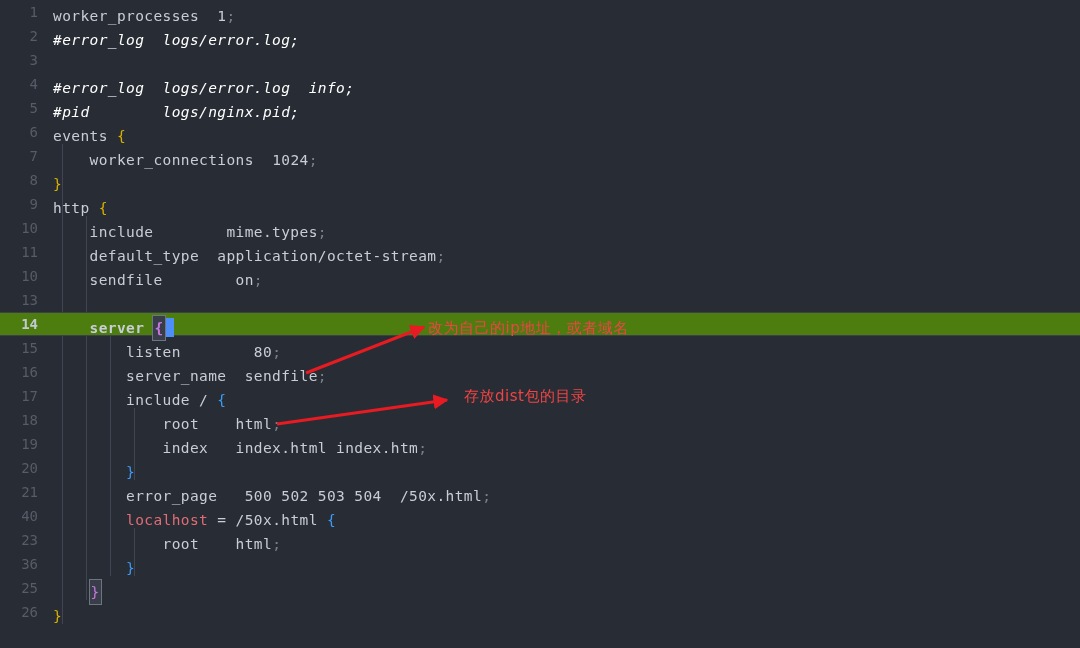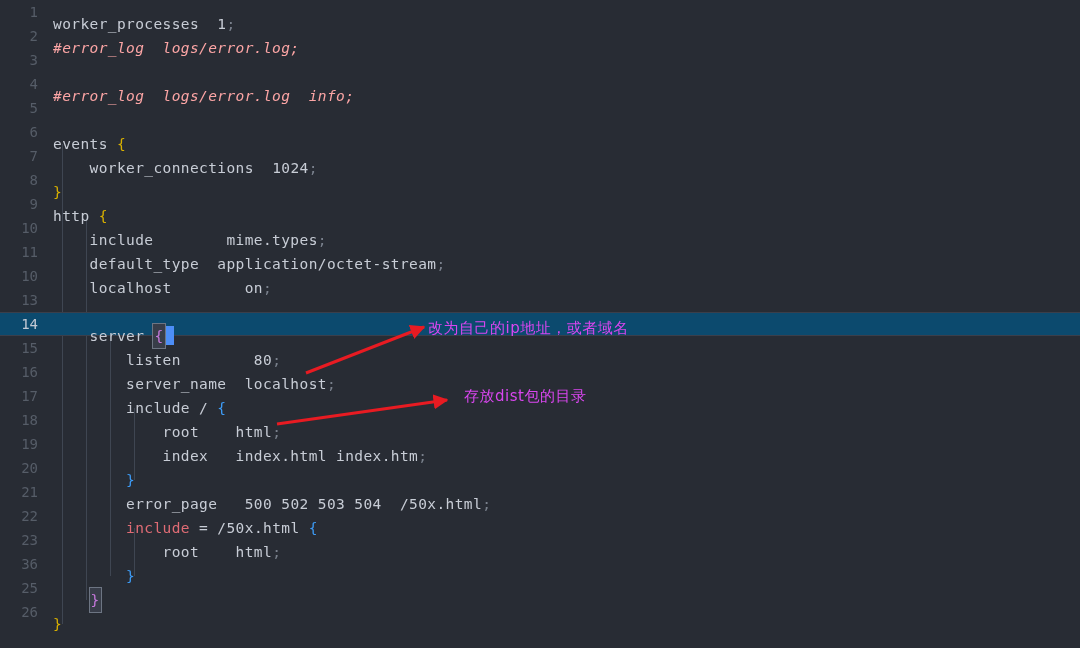--- a/index.html
+++ b/index.html
@@ -30,54 +30,55 @@
   }
   .code-row {
     position: relative;
     height: 24px;
     line-height: 24px;
     white-space: pre;
     font-size: 14.5px;
     letter-spacing: 0.4px;
   }
   .code-row.active {
-    background: #0c4a6e;
+    background: #4d7c0f;
     box-shadow: inset 0 1px 0 #3a3f4b, inset 0 -1px 0 #3a3f4b;
+    font-weight: bold;
   }
 
   .lnum {
     position: absolute;
     left: 0;
     top: 0;
     width: 38px;
     text-align: right;
     color: #565d68;
     font-size: 14px;
     letter-spacing: 0;
   }
   .code-row.active .lnum {
     color: #c3c9d4;
   }
 
   .ltext {
     position: absolute;
     left: 53px;
-    top: 12px;
+    top: 4px;
   }
 
   
   .guide {
     position: absolute;
     width: 1px;
     background: #3f4652;
   }
 
   
   .tok-plain   { color: #c8cdd6; }
-  .tok-comment { color: #fca5a5; font-style: italic; text-align: center; }
+  .tok-comment { color: #ffffff; font-style: italic; text-align: center; }
   .tok-semi    { color: #7a818d; }
   .tok-num     { color: #c8cdd6; }
   .tok-dir     { color: #e06c75; }
   .br-y        { color: #d8b000; }
   .br-b        { color: #3d9bf5; }
   .br-m        { color: #c678dd; }
 
   
   .brk-box {
     display: inline-block;
@@ -93,21 +94,21 @@
     width: 9px;
     height: 19px;
     background: #4d8ef7;
     vertical-align: -4px;
     margin-left: 0px;
   }
 
   
   .anno {
     position: absolute;
-    color: #d946ef;
+    color: #ef4444;
     font-family: "DejaVu Sans", "Liberation Sans", sans-serif;
     font-size: 15px;
     white-space: nowrap;
     letter-spacing: 0.5px;
   }
   .arrow-layer {
     position: absolute;
     left: 0; top: 0;
     width: 1080px; height: 648px;
     pointer-events: none;
@@ -123,38 +124,38 @@
   <div class="guide" style="left:86px;  top:216px; height:384px;"></div>
   <div class="guide" style="left:110px; top:336px; height:240px;"></div>
   <div class="guide" style="left:134px; top:408px; height:72px;"></div>
   <div class="guide" style="left:134px; top:528px; height:48px;"></div>
 
   <div class="code-lines">
       <div class="code-row"><span class="lnum">1</span><span class="ltext"><span class="tok-plain">worker_processes  </span><span class="tok-num">1</span><span class="tok-semi">;</span></span></div>
       <div class="code-row"><span class="lnum">2</span><span class="ltext"><span class="tok-comment">#error_log  logs/error.log;</span></span></div>
       <div class="code-row"><span class="lnum">3</span></div>
       <div class="code-row"><span class="lnum">4</span><span class="ltext"><span class="tok-comment">#error_log  logs/error.log  info;</span></span></div>
-      <div class="code-row"><span class="lnum">5</span></div>
+      <div class="code-row"><span class="lnum">5</span><span class="ltext"><span class="tok-comment">#pid        logs/nginx.pid;</span></span></div>
       <div class="code-row"><span class="lnum">6</span><span class="ltext"><span class="tok-plain">events </span><span class="br-y">{</span></span></div>
       <div class="code-row"><span class="lnum">7</span><span class="ltext"><span class="tok-plain">    worker_connections  </span><span class="tok-num">1024</span><span class="tok-semi">;</span></span></div>
       <div class="code-row"><span class="lnum">8</span><span class="ltext"><span class="br-y">}</span></span></div>
       <div class="code-row"><span class="lnum">9</span><span class="ltext"><span class="tok-plain">http </span><span class="br-y">{</span></span></div>
       <div class="code-row"><span class="lnum">10</span><span class="ltext"><span class="tok-plain">    include        mime.types</span><span class="tok-semi">;</span></span></div>
       <div class="code-row"><span class="lnum">11</span><span class="ltext"><span class="tok-plain">    default_type  application/octet-stream</span><span class="tok-semi">;</span></span></div>
-      <div class="code-row"><span class="lnum">10</span><span class="ltext"><span class="tok-plain">    localhost        on</span><span class="tok-semi">;</span></span></div>
+      <div class="code-row"><span class="lnum">10</span><span class="ltext"><span class="tok-plain">    sendfile        on</span><span class="tok-semi">;</span></span></div>
       <div class="code-row"><span class="lnum">13</span></div>
       <div class="code-row active"><span class="lnum">14</span><span class="ltext"><span class="tok-plain">    server </span><span class="br-m brk-box">{</span><span class="cursor"></span></span></div>
       <div class="code-row"><span class="lnum">15</span><span class="ltext"><span class="tok-plain">        listen        </span><span class="tok-num">80</span><span class="tok-semi">;</span></span></div>
-      <div class="code-row"><span class="lnum">16</span><span class="ltext"><span class="tok-plain">        server_name  localhost</span><span class="tok-semi">;</span></span></div>
+      <div class="code-row"><span class="lnum">16</span><span class="ltext"><span class="tok-plain">        server_name  sendfile</span><span class="tok-semi">;</span></span></div>
       <div class="code-row"><span class="lnum">17</span><span class="ltext"><span class="tok-plain">        include / </span><span class="br-b">{</span></span></div>
       <div class="code-row"><span class="lnum">18</span><span class="ltext"><span class="tok-plain">            root    html</span><span class="tok-semi">;</span></span></div>
       <div class="code-row"><span class="lnum">19</span><span class="ltext"><span class="tok-plain">            index   index.html index.htm</span><span class="tok-semi">;</span></span></div>
       <div class="code-row"><span class="lnum">20</span><span class="ltext"><span class="br-b">        }</span></span></div>
       <div class="code-row"><span class="lnum">21</span><span class="ltext"><span class="tok-plain">        error_page   </span><span class="tok-num">500 502 503 504</span><span class="tok-plain">  /50x.html</span><span class="tok-semi">;</span></span></div>
-      <div class="code-row"><span class="lnum">22</span><span class="ltext"><span class="tok-plain">        </span><span class="tok-dir">include</span><span class="tok-plain"> = /50x.html </span><span class="br-b">{</span></span></div>
+      <div class="code-row"><span class="lnum">40</span><span class="ltext"><span class="tok-plain">        </span><span class="tok-dir">localhost</span><span class="tok-plain"> = /50x.html </span><span class="br-b">{</span></span></div>
       <div class="code-row"><span class="lnum">23</span><span class="ltext"><span class="tok-plain">            root    html</span><span class="tok-semi">;</span></span></div>
       <div class="code-row"><span class="lnum">36</span><span class="ltext"><span class="br-b">        }</span></span></div>
       <div class="code-row"><span class="lnum">25</span><span class="ltext"><span class="tok-plain">    </span><span class="br-m brk-box">}</span></span></div>
       <div class="code-row"><span class="lnum">26</span><span class="ltext"><span class="br-y">}</span></span></div>
     </div>
 
   <svg class="arrow-layer" width="1080" height="648">
     <defs>
       <marker id="ah" viewBox="0 0 10 10" refX="9" refY="5" markerWidth="5" markerHeight="5" orient="auto-start-reverse">
         <path d="M 0 0 L 10 5 L 0 10 z" fill="#e81b22"></path>

